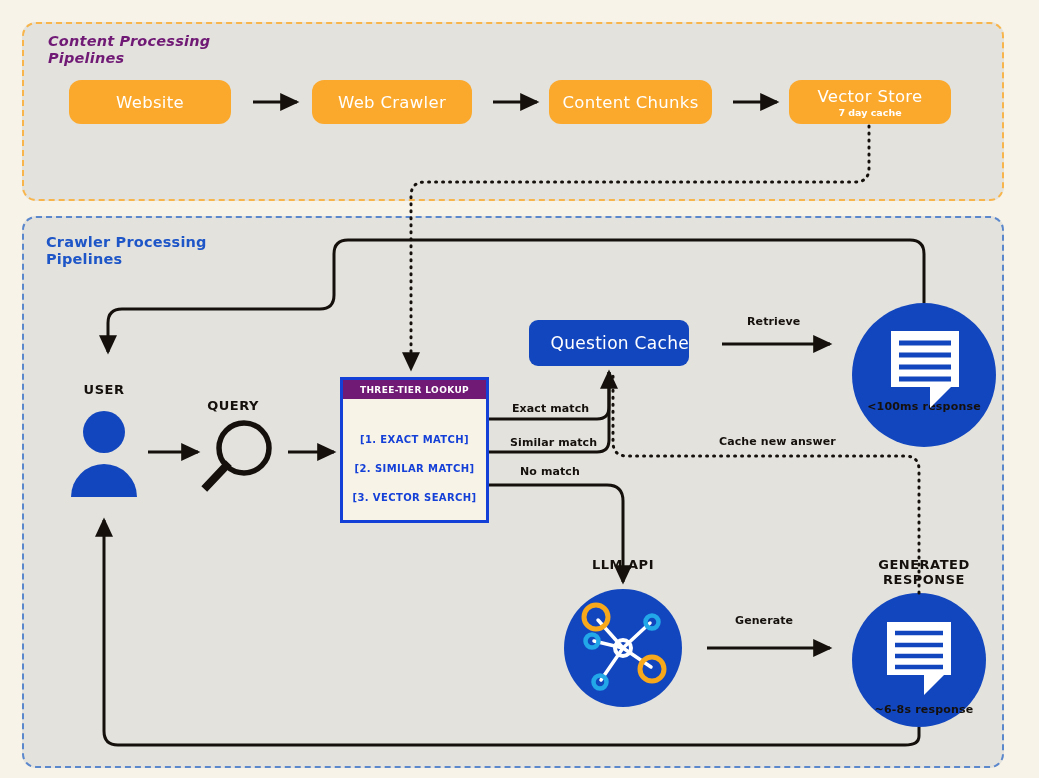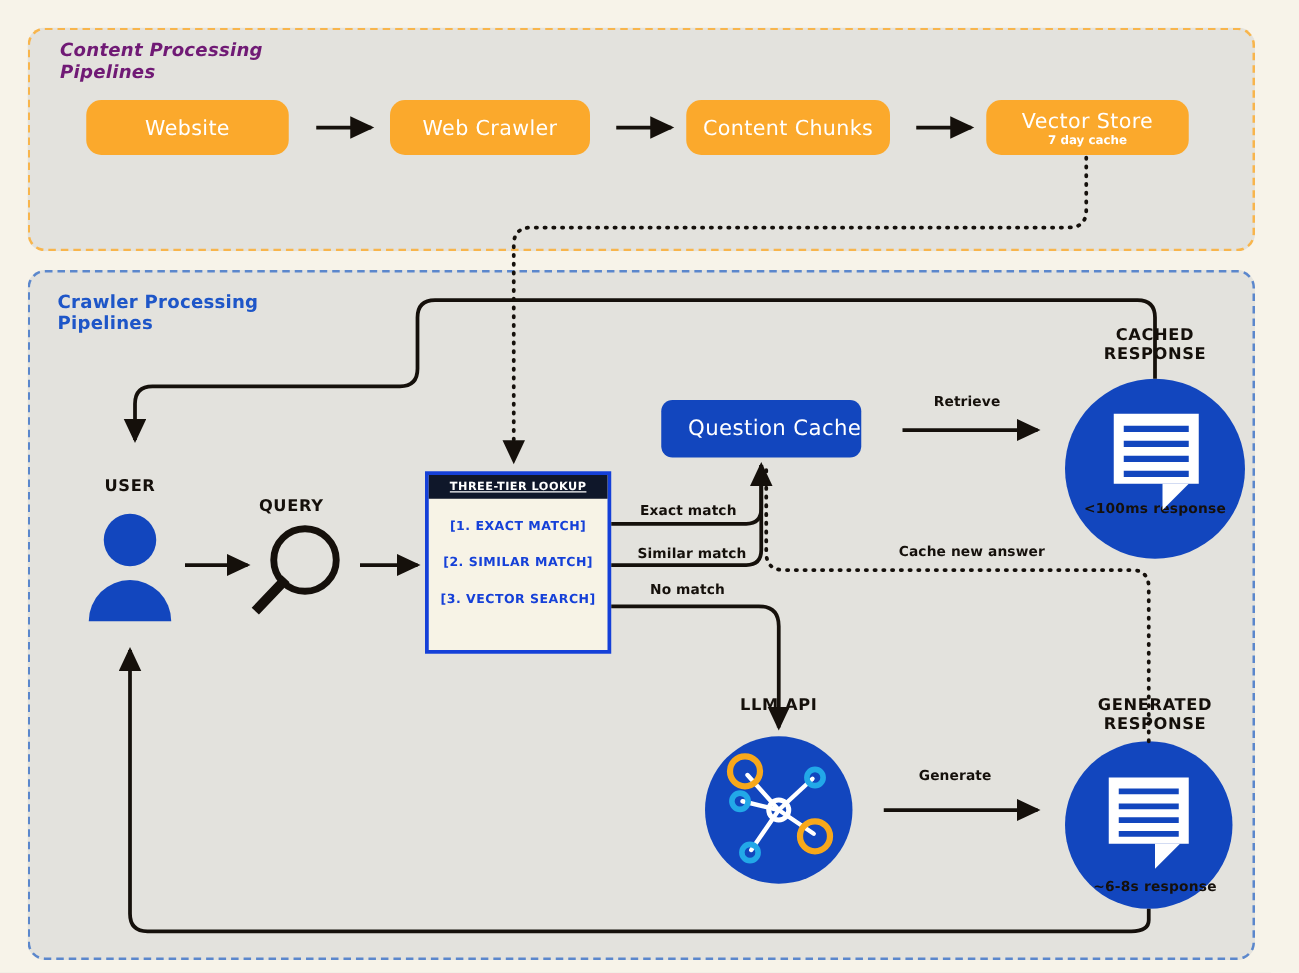--- a/index.html
+++ b/index.html
@@ -88,32 +88,31 @@
   .lookup {
     position: absolute;
     left: 340px; top: 377px;
     width: 149px; height: 146px;
     background: #F7F3E6;
     border: 3px solid #1540D8;
     box-sizing: border-box;
   }
   .lookup-head {
     height: 19px;
-    background: #0f172a;
+    background: #701a75;
     color: #FFFFFF;
     font-size: 9px;
     font-weight: bold;
     letter-spacing: 0.4px;
     display: flex;
     align-items: center;
     justify-content: center;
-    text-decoration: underline;
   }
   .lookup-body {
-    padding-top: 17px;
+    padding-top: 35px;
     display: flex;
     flex-direction: column;
     gap: 18px;
     align-items: center;
   }
   .lookup-item {
     color: #1540D8;
     font-size: 10px;
     font-weight: bold;
     letter-spacing: 0.4px;
@@ -200,22 +199,20 @@
       <div class="lookup-item">[1. EXACT MATCH]</div>
       <div class="lookup-item">[2. SIMILAR MATCH]</div>
       <div class="lookup-item">[3. VECTOR SEARCH]</div>
     </div>
   </div>
 
   <div class="bbox" style="left:529px; top:320px; width:160px; height:46px;">
     <span>Question Cache</span>
   </div>
 
-  <div class="cap" style="left:845px; top:261px; width:158px;">CACHED
-RESPONSE</div>
   <div class="circle-node" style="left:852px; top:303px; width:144px; height:144px;"></div>
   <div class="note" style="left:845px; top:400px; width:158px; top:400px;">&lt;100ms response</div>
 
   <div class="cap" style="left:563px; top:557px; width:120px;">LLM API</div>
   <div class="circle-node" style="left:564px; top:589px; width:118px; height:118px;"></div>
 
   <div class="cap" style="left:845px; top:557px; width:158px;">GENERATED
 RESPONSE</div>
   <div class="circle-node" style="left:852px; top:593px; width:134px; height:134px;"></div>
   <div class="note" style="left:845px; top:703px; width:158px;">~6-8s response</div>

